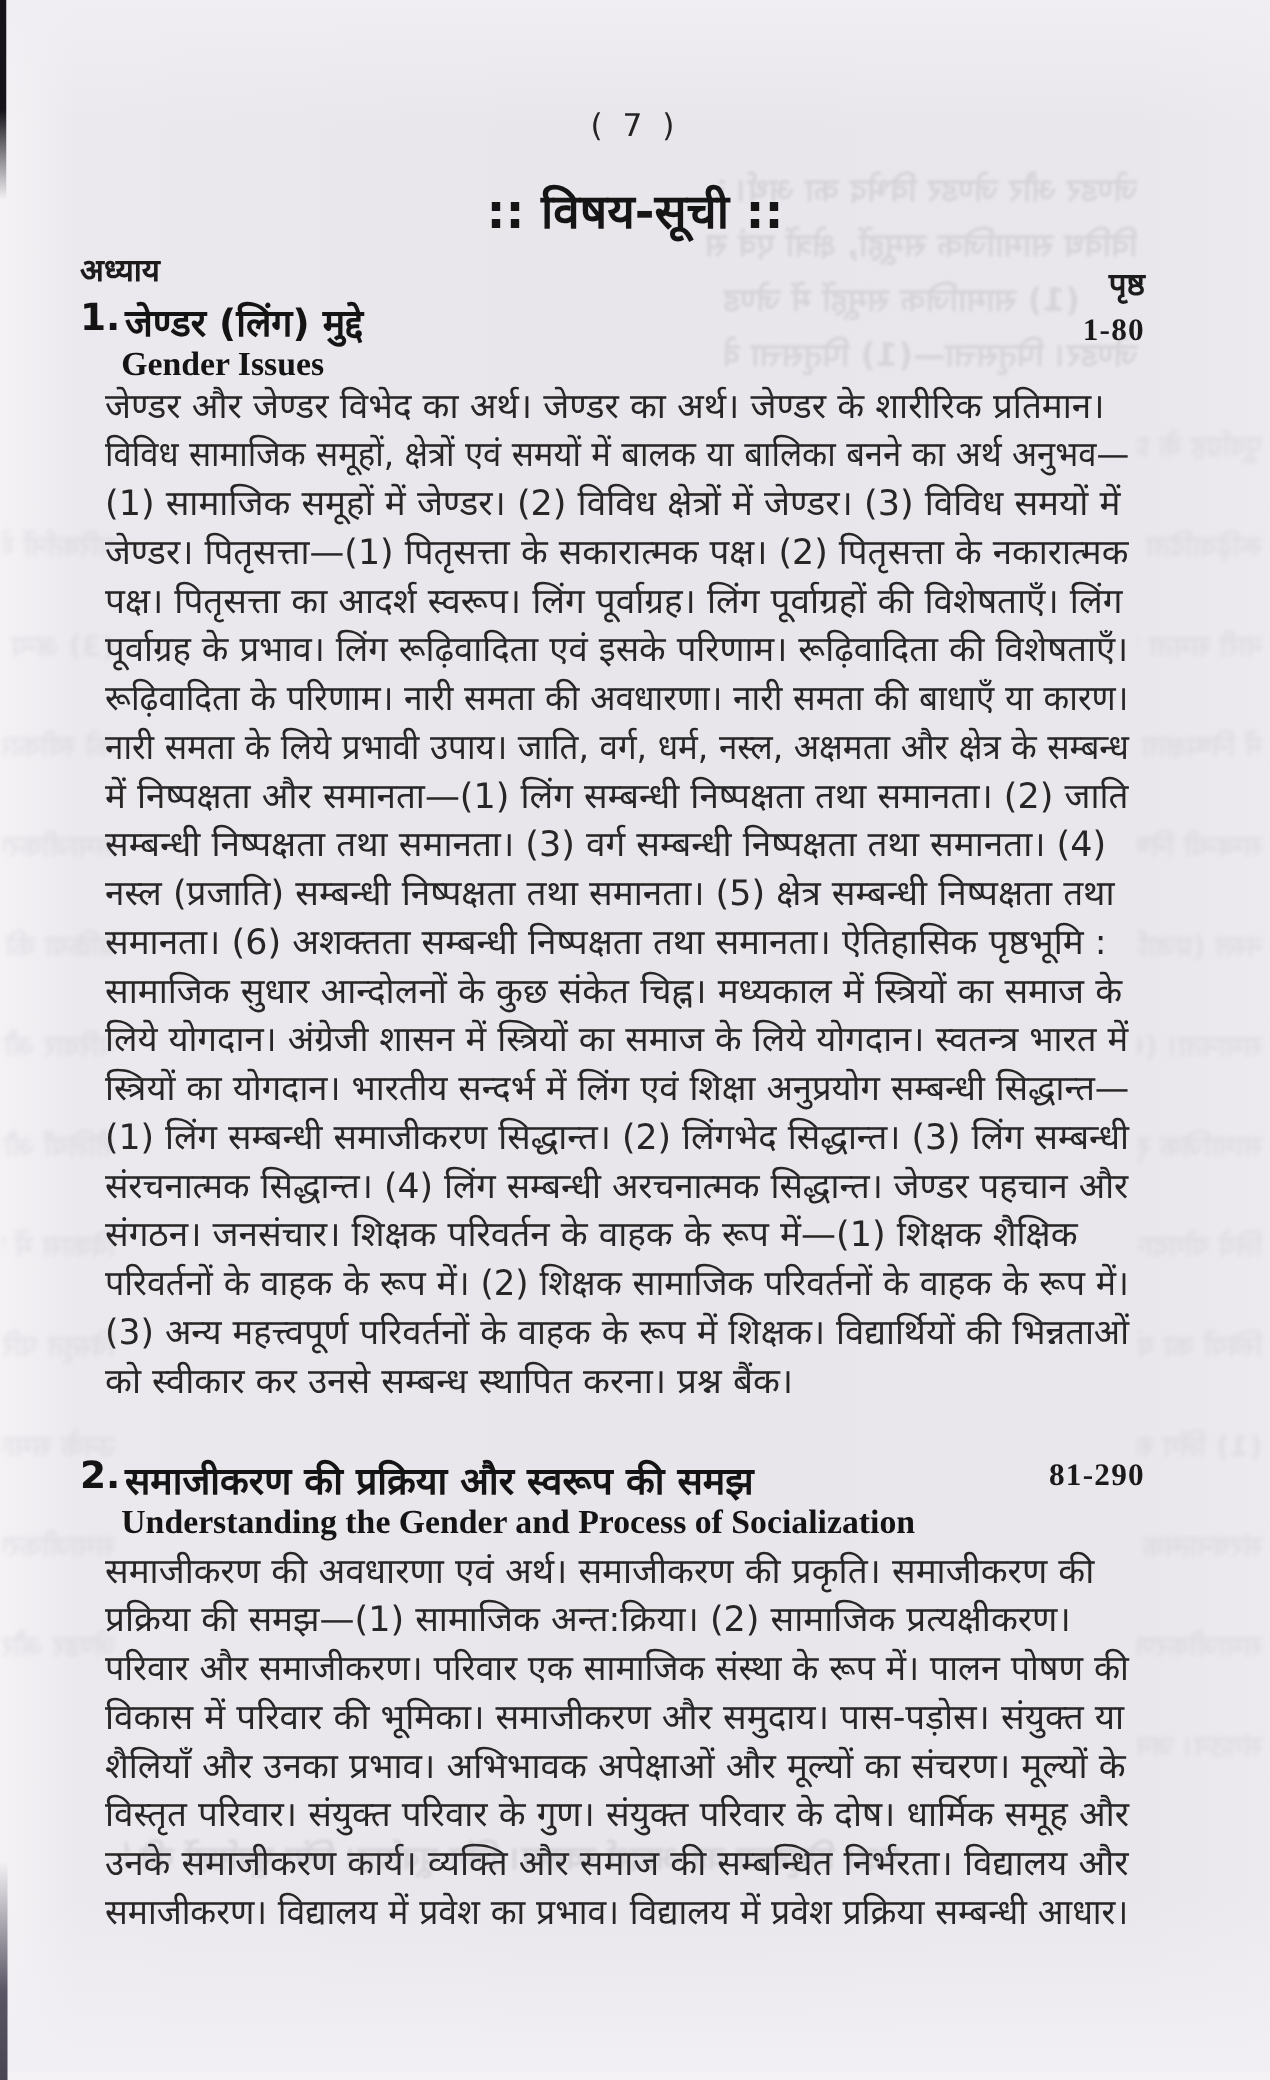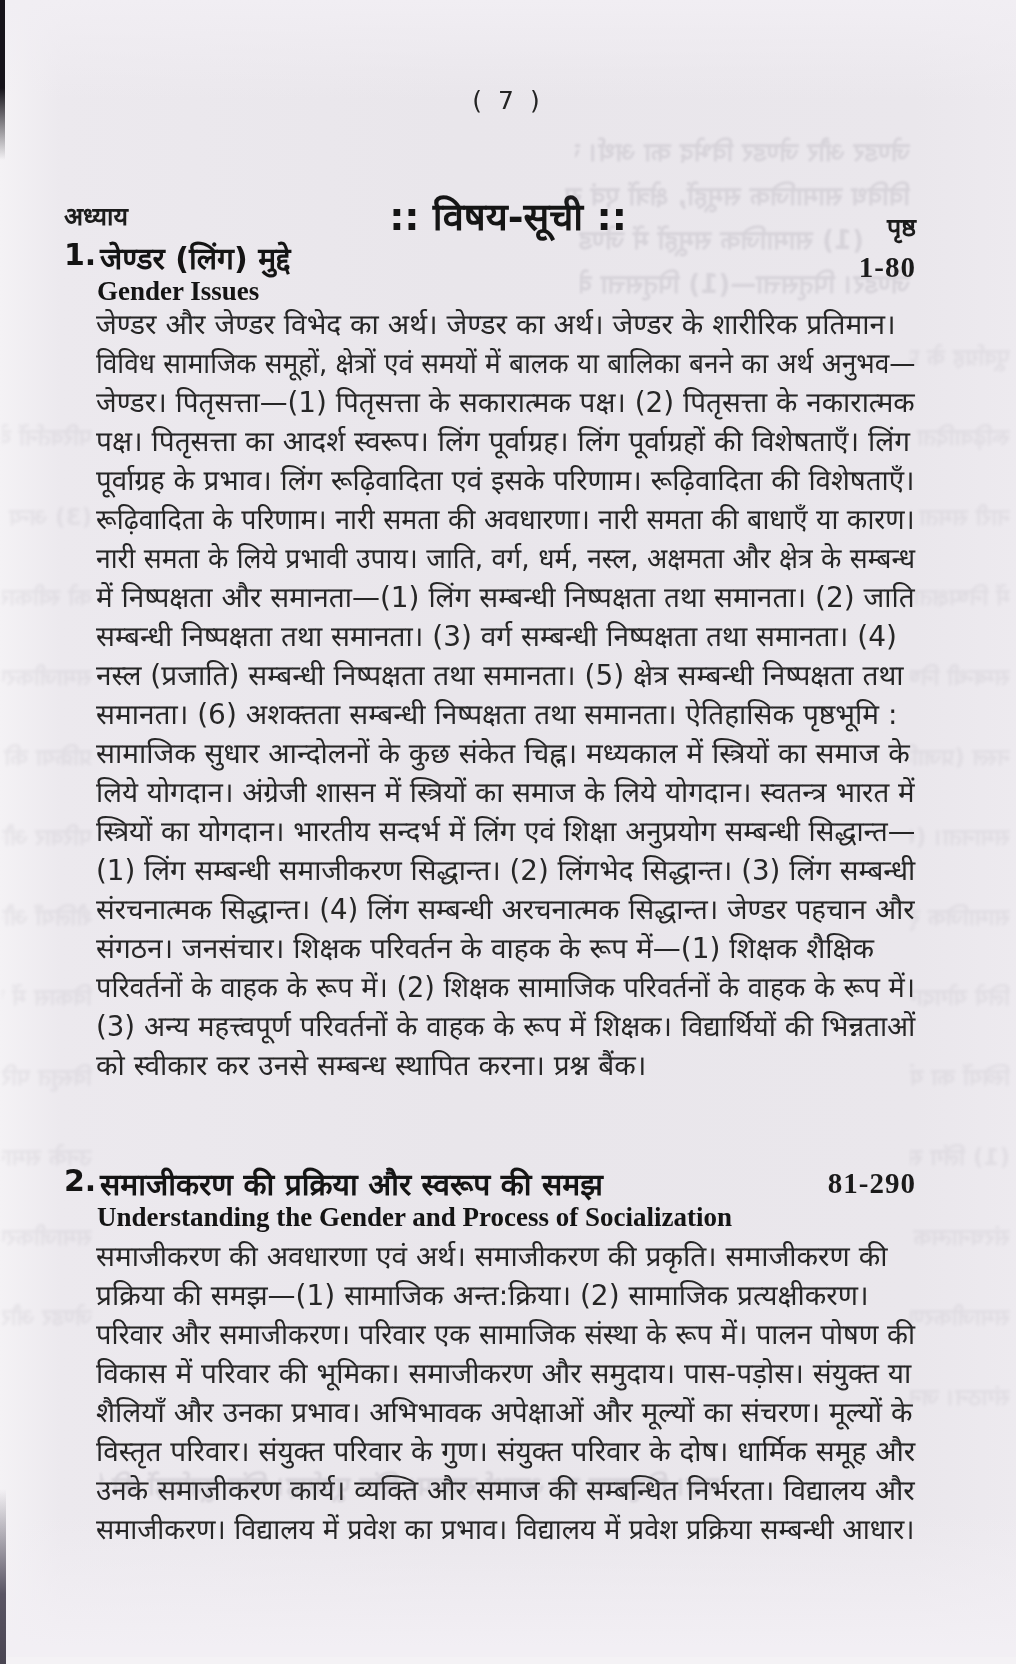--- a/index.html
+++ b/index.html
@@ -16,42 +16,42 @@
   .page::before{
     content:"";position:absolute;inset:0;pointer-events:none;
     background:linear-gradient(180deg,#f1eef3 0%,rgba(236,233,238,0) 6%,rgba(236,233,238,0) 91%,#f2eff4 99%);
   }
   .pagenum{
     position:absolute;top:86px;left:0;width:100%;text-align:center;
     font-size:25px;letter-spacing:4px;color:#242424;
   }
   .toctitle{
     position:absolute;top:141px;left:0;width:100%;text-align:center;
-    font-size:38px;font-weight:bold;color:#151515;margin-top:48px;
+    font-size:38px;font-weight:bold;color:#151515;
   }
   .colhead{position:absolute;font-size:25px;font-weight:bold;color:#1c1c1c;}
   .colhead.left{left:64px;top:198px;text-align:right;}
   .colhead.right{right:100px;top:209px;}
   .chapter{position:absolute;left:64px;width:852px;}
   .ch1{top:237px;}
   .ch2{top:1163px;}
   .chap-row{display:flex;align-items:flex-start;height:39px;}
   .chap-num{width:36px;font-size:30px;font-weight:bold;color:#141414;}
   .chap-title{flex:1;font-size:30px;font-weight:bold;color:#141414;white-space:nowrap;}
   .chap-pages{
-    font-size:29px;font-weight:bold;color:#1a1a1a;
+    font-size:25px;font-weight:bold;color:#1a1a1a;
     font-family:"Liberation Serif",serif;letter-spacing:1px;
   }
   .ch1 .chap-pages{margin-top:14px;}
   .ch2 .chap-pages{margin-top:4px;}
   .chap-eng{
     margin-left:33px;height:29px;font-size:27px;font-weight:bold;color:#141414;
     font-family:"Liberation Serif",serif;
   }
-  .chap-lines{margin-left:32px;}
+  .chap-lines{margin-left:20px;}
   .ch2 .chap-lines{margin-top:6px;}
   .toc-line{
     font-size:28px;line-height:39px;height:39px;white-space:nowrap;
     color:#262626;overflow:visible;
   }
   
   .ghost{
     position:absolute;pointer-events:none;white-space:nowrap;overflow:hidden;
     transform:scaleX(-1);filter:blur(1.3px);opacity:0.13;
     color:#5b5565;font-size:26px;font-weight:bold;
@@ -84,20 +84,21 @@
   <section class="chapter ch1">
     <div class="chap-row">
       <span class="chap-num">1.</span>
       <span class="chap-title">जेण्डर (लिंग) मुद्दे</span>
       <span class="chap-pages">1-80</span>
     </div>
     <div class="chap-eng">Gender Issues</div>
     <div class="chap-lines">
         <div class="toc-line fit">जेण्डर और जेण्डर विभेद का अर्थ। जेण्डर का अर्थ। जेण्डर के शारीरिक प्रतिमान।</div>
         <div class="toc-line fit" style="transform-origin: left center; transform: scaleX(0.936);">विविध सामाजिक समूहों, क्षेत्रों एवं समयों में बालक या बालिका बनने का अर्थ अनुभव—</div>
+        <div class="toc-line fit">(1) सामाजिक समूहों में जेण्डर। (2) विविध क्षेत्रों में जेण्डर। (3) विविध समयों में</div>
         <div class="toc-line fit" style="transform-origin: left center; transform: scaleX(0.9939);">जेण्डर। पितृसत्ता—(1) पितृसत्ता के सकारात्मक पक्ष। (2) पितृसत्ता के नकारात्मक</div>
         <div class="toc-line fit">पक्ष। पितृसत्ता का आदर्श स्वरूप। लिंग पूर्वाग्रह। लिंग पूर्वाग्रहों की विशेषताएँ। लिंग</div>
         <div class="toc-line fit" style="transform-origin: left center; transform: scaleX(0.9891);">पूर्वाग्रह के प्रभाव। लिंग रूढ़िवादिता एवं इसके परिणाम। रूढ़िवादिता की विशेषताएँ।</div>
         <div class="toc-line fit" style="transform-origin: left center; transform: scaleX(0.9545);">रूढ़िवादिता के परिणाम। नारी समता की अवधारणा। नारी समता की बाधाएँ या कारण।</div>
         <div class="toc-line fit" style="transform-origin: left center; transform: scaleX(0.9468);">नारी समता के लिये प्रभावी उपाय। जाति, वर्ग, धर्म, नस्ल, अक्षमता और क्षेत्र के सम्बन्ध</div>
         <div class="toc-line fit" style="transform-origin: left center; transform: scaleX(0.9988);">में निष्पक्षता और समानता—(1) लिंग सम्बन्धी निष्पक्षता तथा समानता। (2) जाति</div>
         <div class="toc-line fit">सम्बन्धी निष्पक्षता तथा समानता। (3) वर्ग सम्बन्धी निष्पक्षता तथा समानता। (4)</div>
         <div class="toc-line fit">नस्ल (प्रजाति) सम्बन्धी निष्पक्षता तथा समानता। (5) क्षेत्र सम्बन्धी निष्पक्षता तथा</div>
         <div class="toc-line fit">समानता। (6) अशक्तता सम्बन्धी निष्पक्षता तथा समानता। ऐतिहासिक पृष्ठभूमि :</div>
         <div class="toc-line fit">सामाजिक सुधार आन्दोलनों के कुछ संकेत चिह्न। मध्यकाल में स्त्रियों का समाज के</div>

